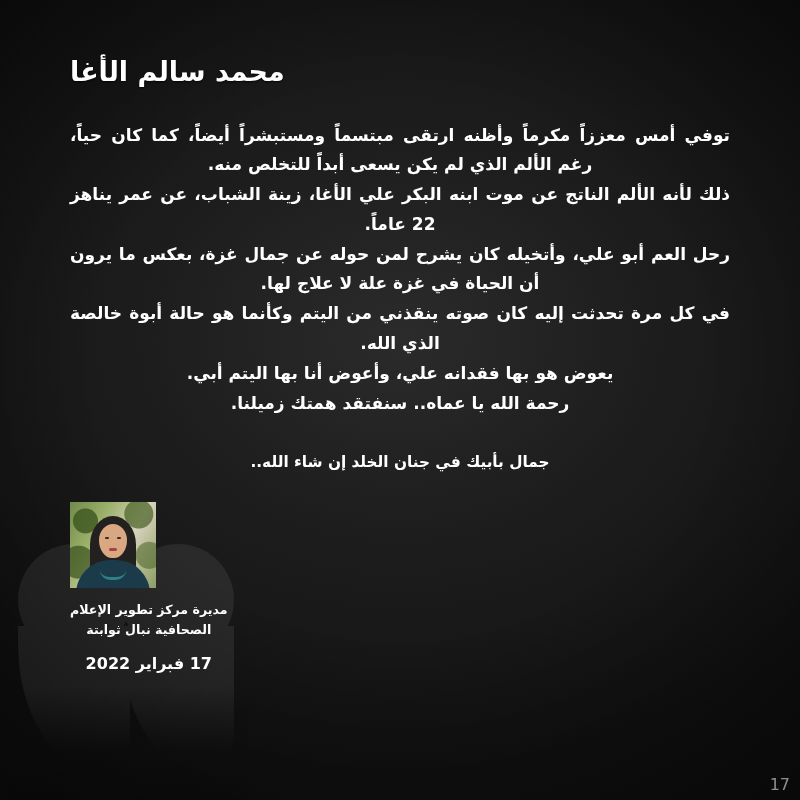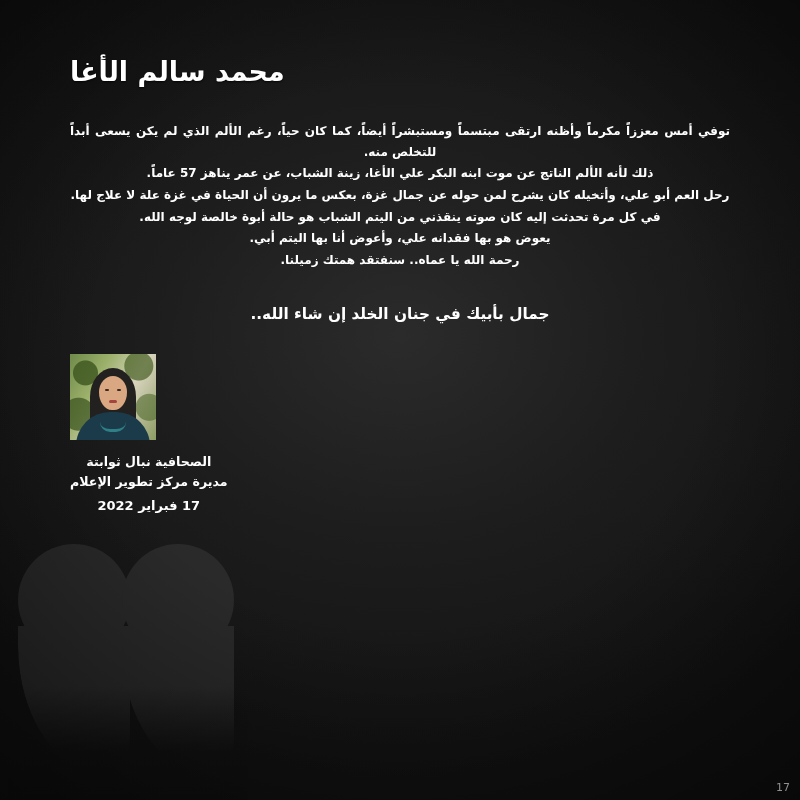--- a/index.html
+++ b/index.html
@@ -85,21 +85,21 @@
     font-weight: bold;
     letter-spacing: 0.5px;
     text-align: center;
     margin-bottom: 34px;
     text-shadow: 0 1px 2px rgba(0,0,0,0.8);
   }
 
   .body-text {
     width: 100%;
     text-align: center;
-    font-size: 12px;
+    font-size: 17px;
     font-weight: bold;
     line-height: 1.72;
     letter-spacing: 0.2px;
   }
   .body-text p {
     margin: 0 0 1px 0;
     text-align: justify;
     text-align-last: center;
   }
 
@@ -189,29 +189,29 @@
 
   .caption {
     margin-top: 12px;
     text-align: center;
     font-size: 12.6px;
     font-weight: bold;
     line-height: 1.62;
   }
   .caption p { margin: 0; }
   .caption .date {
-    font-size: 13px;
-    margin-top: 3px;
+    font-size: 16px;
+    margin-top: 11px;
   }
 
   .corner-num {
     position: absolute;
     right: 10px;
     bottom: 6px;
-    font-size: 11px;
+    font-size: 16px;
     color: #8f8f8f;
     z-index: 6;
   }
 </style>
 </head>
 <body>
 
 <div class="bg-base"></div>
 
 <div class="quote-mark">
@@ -223,23 +223,23 @@
 </div>
 
 <div class="bg-vignette"></div>
 
 <div class="content">
 
   <div class="title">محمد سالم الأغا</div>
 
   <div class="body-text">
     <p>توفي أمس معززاً مكرماً وأظنه ارتقى مبتسماً ومستبشراً أيضاً، كما كان حياً، رغم الألم الذي لم يكن يسعى أبداً للتخلص منه.</p>
-    <p>ذلك لأنه الألم الناتج عن موت ابنه البكر علي الأغا، زينة الشباب، عن عمر يناهز 57 عاماً.</p>
+    <p>ذلك لأنه الألم الناتج عن موت ابنه البكر علي الأغا، زينة الشباب، عن عمر يناهز 22 عاماً.</p>
     <p>رحل العم أبو علي، وأتخيله كان يشرح لمن حوله عن جمال غزة، بعكس ما يرون أن الحياة في غزة علة لا علاج لها.</p>
-    <p>في كل مرة تحدثت إليه كان صوته ينقذني من اليتم الشباب هو حالة أبوة خالصة لوجه الله.</p>
+    <p>في كل مرة تحدثت إليه كان صوته ينقذني من اليتم وكأنما هو حالة أبوة خالصة الذي الله.</p>
     <p>يعوض هو بها فقدانه علي، وأعوض أنا بها اليتم أبي.</p>
     <p>رحمة الله يا عماه.. سنفتقد همتك زميلنا.</p>
   </div>
 
   <div class="closing">
     <p>جمال بأبيك في جنان الخلد إن شاء الله..</p>
   </div>
 
   <div class="photo-wrap">
     <div class="photo-bg"></div>
@@ -249,20 +249,20 @@
       <div class="p-eye l"></div>
       <div class="p-eye r"></div>
       <div class="p-lips"></div>
     </div>
     <div class="p-shoulders">
       <div class="p-necklace"></div>
     </div>
   </div>
 
   <div class="caption">
+    <p>مديرة مركز تطوير الإعلام</p>
     <p>الصحافية نبال ثوابتة</p>
-    <p>مديرة مركز تطوير الإعلام</p>
     <p class="date">17 فبراير 2022</p>
   </div>
 
 </div>
 
 <div class="corner-num">17</div>
 
 </body></html>

